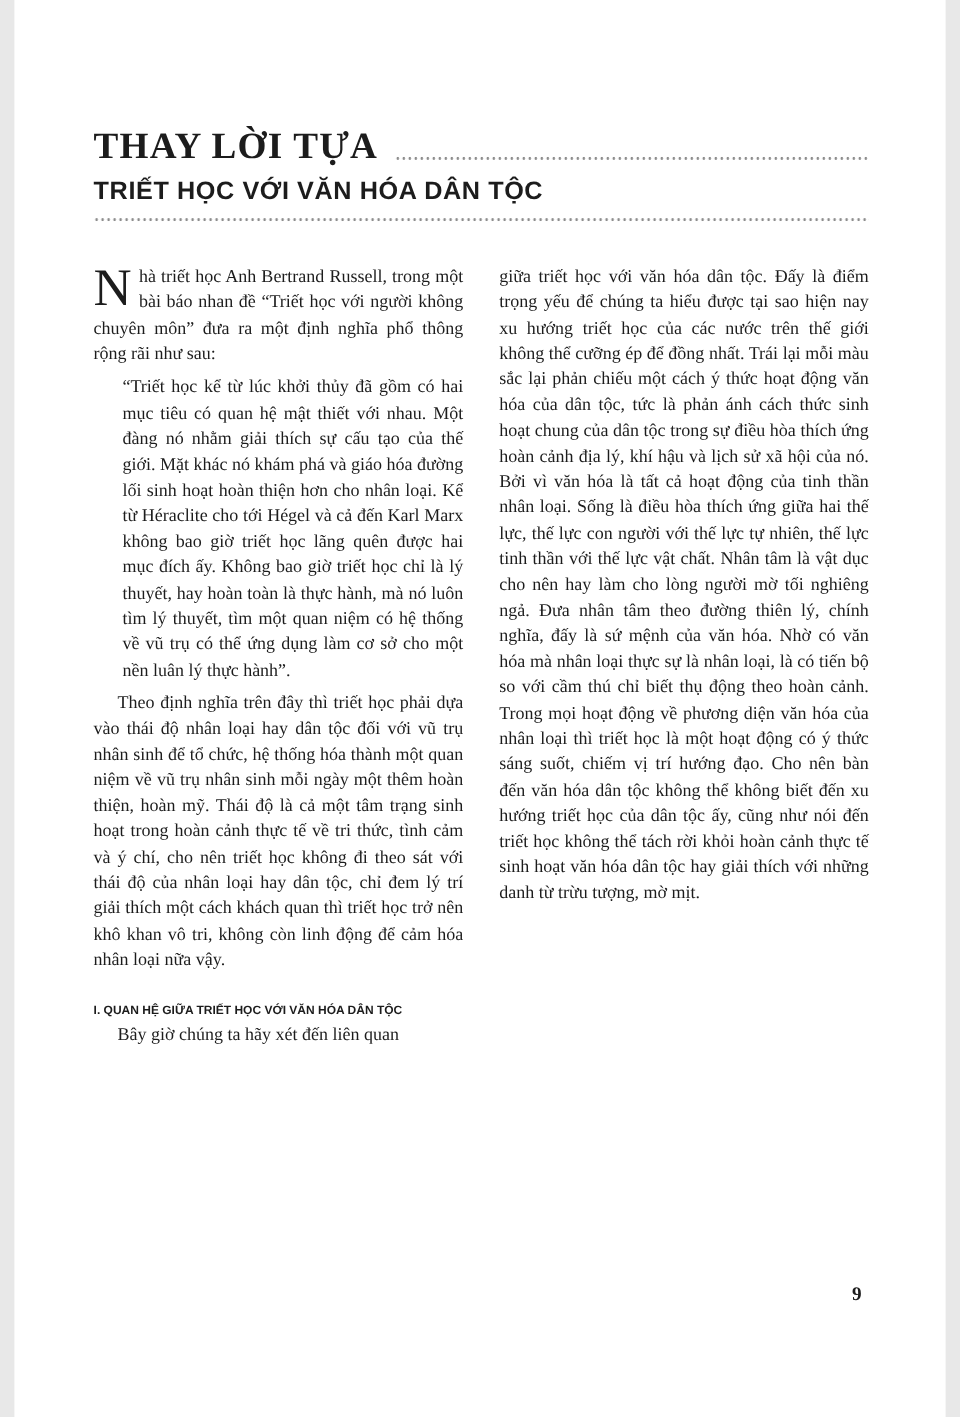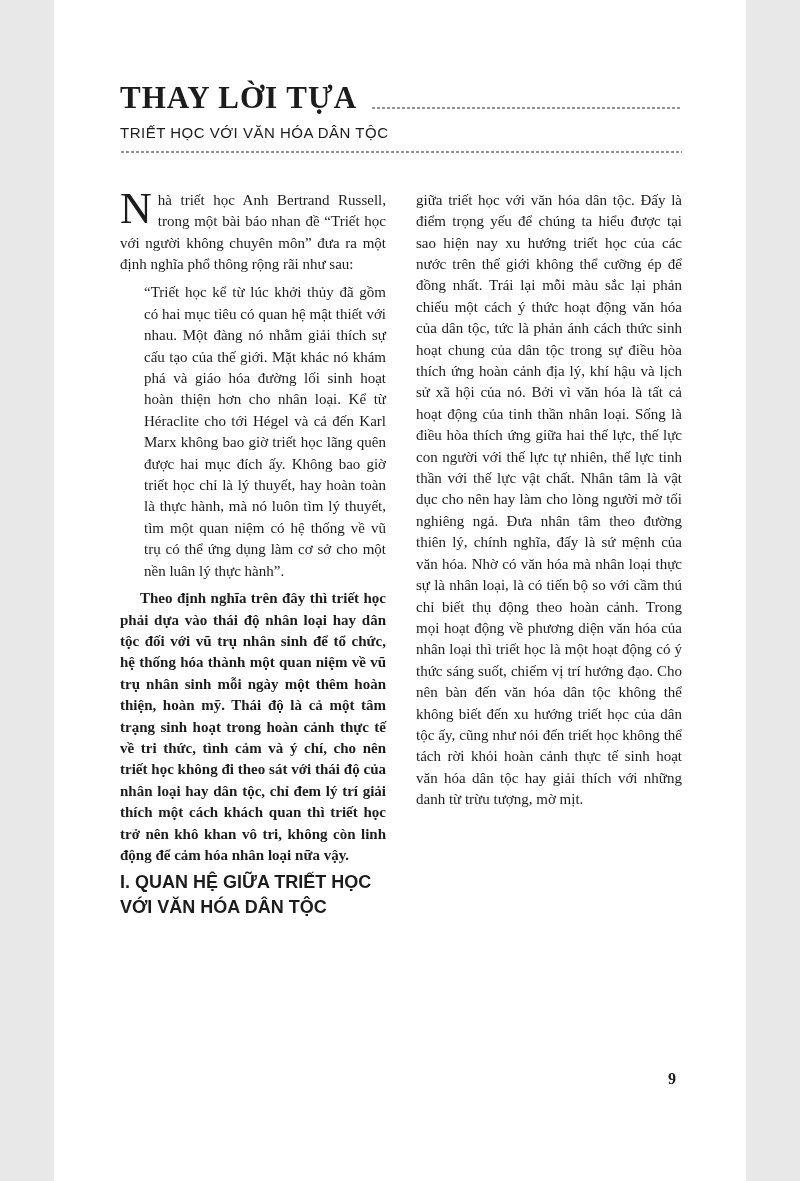--- a/index.html
+++ b/index.html
@@ -2,26 +2,26 @@
 <html lang="vi"><head>
 <meta charset="utf-8">
 <style>
   html, body {
     margin: 0;
     padding: 0;
     background: #e8e8e8;
   }
   .page {
     position: relative;
-    width: 692px;
+    width: 776px;
     height: 1181px;
     margin: 0 auto;
     background: #ffffff;
     box-sizing: border-box;
-    padding: 82px 64px 0 66px;
+    padding: 106px 64px 0 66px;
     font-family: "Liberation Serif", "DejaVu Serif", serif;
     color: #1c1c1c;
     overflow: hidden;
   }
   
   .title-row {
     display: flex;
     align-items: flex-end;
   }
   h1.chapter-title {
@@ -41,22 +41,22 @@
     background-position: 0 60%;
   }
   .title-row .dots {
     flex: 1;
     margin-left: 14px;
     margin-bottom: 5px;
   }
   h2.chapter-subtitle {
     margin: 9px 0 0 0;
     font-family: "Liberation Sans", sans-serif;
-    font-size: 15px;
-    font-weight: 400;
+    font-size: 21px;
+    font-weight: 700;
     letter-spacing: 0.5px;
     line-height: 1.15;
     white-space: nowrap;
   }
   .rule-bottom {
     margin-top: 9px;
   }
   
   .columns {
     display: flex;
@@ -64,37 +64,37 @@
     margin-top: 36px;
   }
   .col {
     flex: 1;
     width: 320px;
     font-size: 15px;
     line-height: 21.4px;
     text-align: justify;
   }
   .col p { margin: 0; }
-  p.spaced { margin-top: 6px; font-weight: bold; }
+  p.spaced { margin-top: 6px; }
   p.indent { text-indent: 20px; }
   .dropcap {
     float: left;
     font-size: 44px;
     line-height: 36px;
     padding: 1px 6px 0 0;
     font-weight: 400;
   }
   p.quote {
     margin-top: 7px;
     padding-left: 24px;
   }
   h3.section-heading {
-    margin: 4px 0 4px 0;
+    margin: 24px 0 4px 0;
     font-family: "Liberation Sans", sans-serif;
-    font-size: 18px;
+    font-size: 10px;
     font-weight: bold;
     line-height: 1.35;
     text-align: left;
   }
   
   .page-number {
     position: absolute;
     top: 1070px;
     right: 70px;
     font-size: 16px;
@@ -117,20 +117,21 @@
 
   <main class="columns">
 
     <div class="col">
       <p class="first-para">
         <span class="dropcap">N</span><span>hà triết học Anh Bertrand Russell, trong một bài báo nhan đề “Triết học với người không chuyên môn” đưa ra một định nghĩa phổ thông rộng rãi như sau:</span>
       </p>
       <p class="quote">“Triết học kể từ lúc khởi thủy đã gồm có hai mục tiêu có quan hệ mật thiết với nhau. Một đàng nó nhằm giải thích sự cấu tạo của thế giới. Mặt khác nó khám phá và giáo hóa đường lối sinh hoạt hoàn thiện hơn cho nhân loại. Kể từ Héraclite cho tới Hégel và cả đến Karl Marx không bao giờ triết học lãng quên được hai mục đích ấy. Không bao giờ triết học chỉ là lý thuyết, hay hoàn toàn là thực hành, mà nó luôn tìm lý thuyết, tìm một quan niệm có hệ thống về vũ trụ có thể ứng dụng làm cơ sở cho một nền luân lý thực hành”.</p>
       <p class="indent spaced">Theo định nghĩa trên đây thì triết học phải dựa vào thái độ nhân loại hay dân tộc đối với vũ trụ nhân sinh để tổ chức, hệ thống hóa thành một quan niệm về vũ trụ nhân sinh mỗi ngày một thêm hoàn thiện, hoàn mỹ. Thái độ là cả một tâm trạng sinh hoạt trong hoàn cảnh thực tế về tri thức, tình cảm và ý chí, cho nên triết học không đi theo sát với thái độ của nhân loại hay dân tộc, chỉ đem lý trí giải thích một cách khách quan thì triết học trở nên khô khan vô tri, không còn linh động để cảm hóa nhân loại nữa vậy.</p>
       <h3 class="section-heading">I. QUAN HỆ GIỮA TRIẾT HỌC VỚI VĂN HÓA DÂN TỘC</h3>
+      <p class="indent">Bây giờ chúng ta hãy xét đến liên quan</p>
     </div>
 
     <div class="col">
       <p>giữa triết học với văn hóa dân tộc. Đấy là điểm trọng yếu để chúng ta hiểu được tại sao hiện nay xu hướng triết học của các nước trên thế giới không thể cưỡng ép để đồng nhất. Trái lại mỗi màu sắc lại phản chiếu một cách ý thức hoạt động văn hóa của dân tộc, tức là phản ánh cách thức sinh hoạt chung của dân tộc trong sự điều hòa thích ứng hoàn cảnh địa lý, khí hậu và lịch sử xã hội của nó. Bởi vì văn hóa là tất cả hoạt động của tinh thần nhân loại. Sống là điều hòa thích ứng giữa hai thế lực, thế lực con người với thế lực tự nhiên, thế lực tinh thần với thế lực vật chất. Nhân tâm là vật dục cho nên hay làm cho lòng người mờ tối nghiêng ngả. Đưa nhân tâm theo đường thiên lý, chính nghĩa, đấy là sứ mệnh của văn hóa. Nhờ có văn hóa mà nhân loại thực sự là nhân loại, là có tiến bộ so với cầm thú chỉ biết thụ động theo hoàn cảnh. Trong mọi hoạt động về phương diện văn hóa của nhân loại thì triết học là một hoạt động có ý thức sáng suốt, chiếm vị trí hướng đạo. Cho nên bàn đến văn hóa dân tộc không thể không biết đến xu hướng triết học của dân tộc ấy, cũng như nói đến triết học không thể tách rời khỏi hoàn cảnh thực tế sinh hoạt văn hóa dân tộc hay giải thích với những danh từ trừu tượng, mờ mịt.</p>
     </div>
 
   </main>
 
   <span class="page-number">9</span>
 

